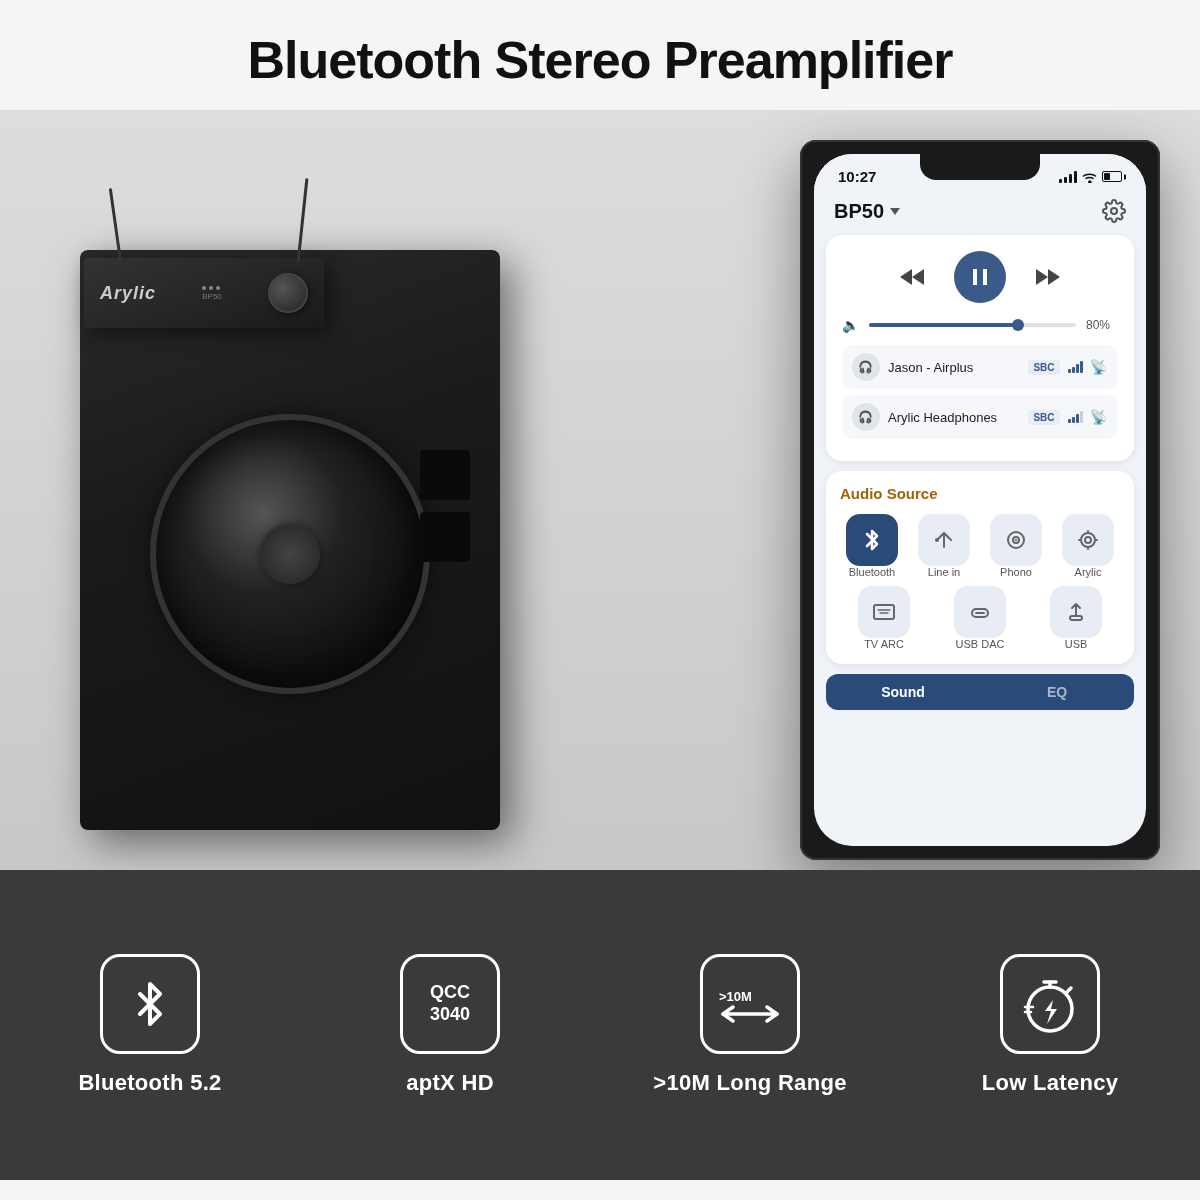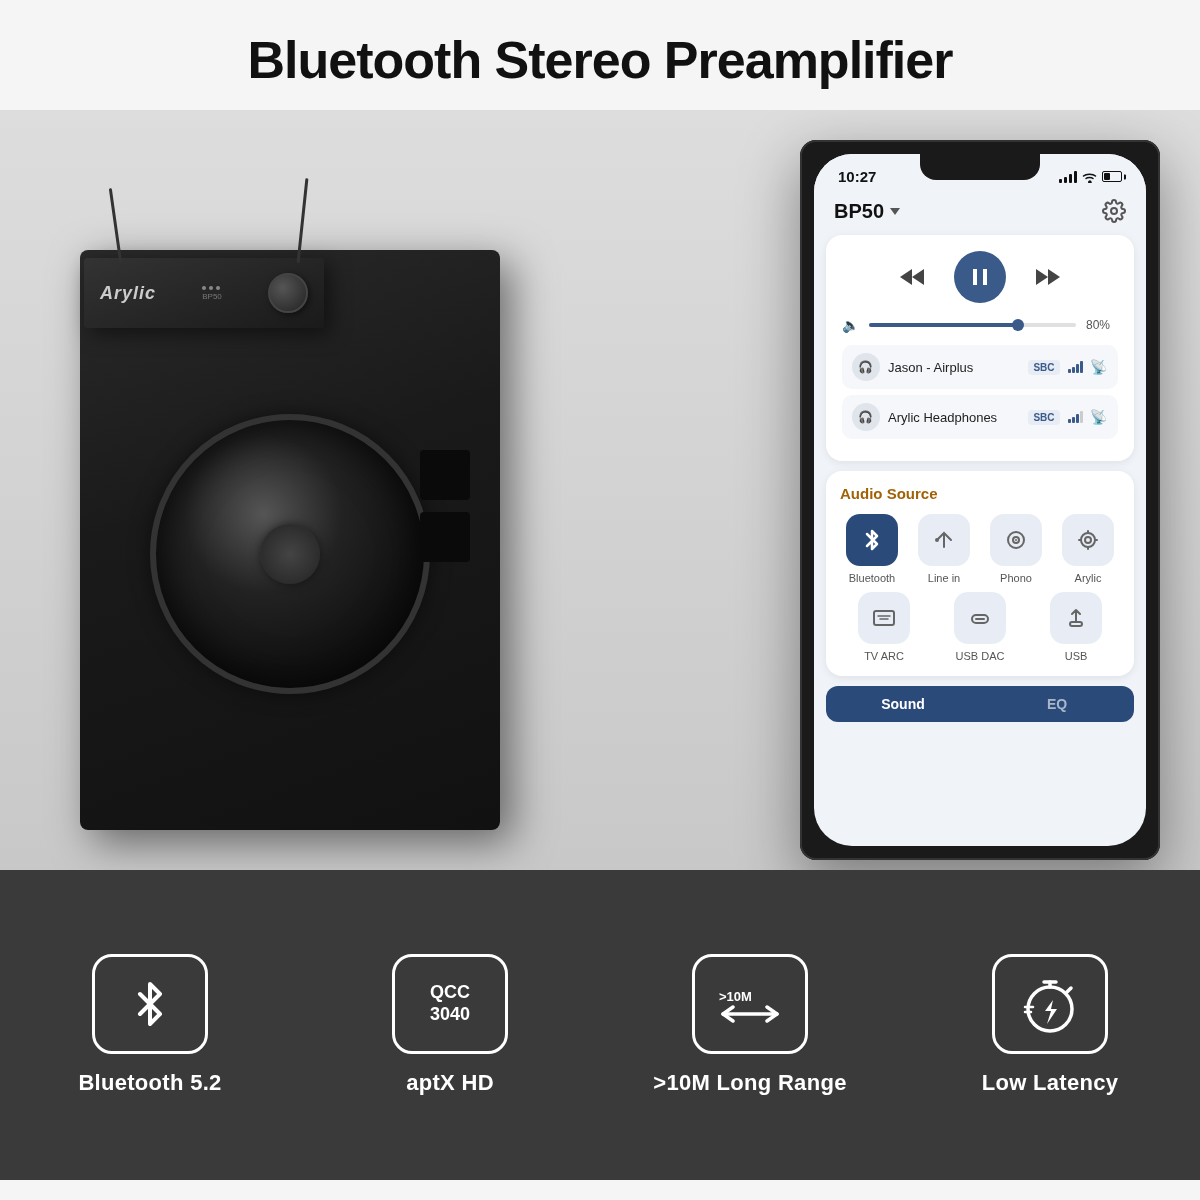--- a/index.html
+++ b/index.html
@@ -420,21 +420,20 @@
     .source-grid {
       display: grid;
       grid-template-columns: repeat(4, 1fr);
       gap: 8px;
       margin-bottom: 8px;
     }
     .source-item {
       display: flex;
       flex-direction: column;
       align-items: center;
-      gap: 6px;
     }
     .source-icon-box {
       width: 52px;
       height: 52px;
       background: #e8edf5;
       border-radius: 14px;
       display: flex;
       align-items: center;
       justify-content: center;
       font-size: 20px;
@@ -487,21 +486,21 @@
     .feature-item {
       flex: 1;
       display: flex;
       flex-direction: column;
       align-items: center;
       gap: 16px;
       padding: 0 20px;
     }
 
     .feature-icon-box {
-      width: 116px;
+      width: 100px;
       height: 100px;
       border: 3px solid #fff;
       border-radius: 20px;
       display: flex;
       align-items: center;
       justify-content: center;
     }
 
     .feature-label {
       font-size: 22px;

